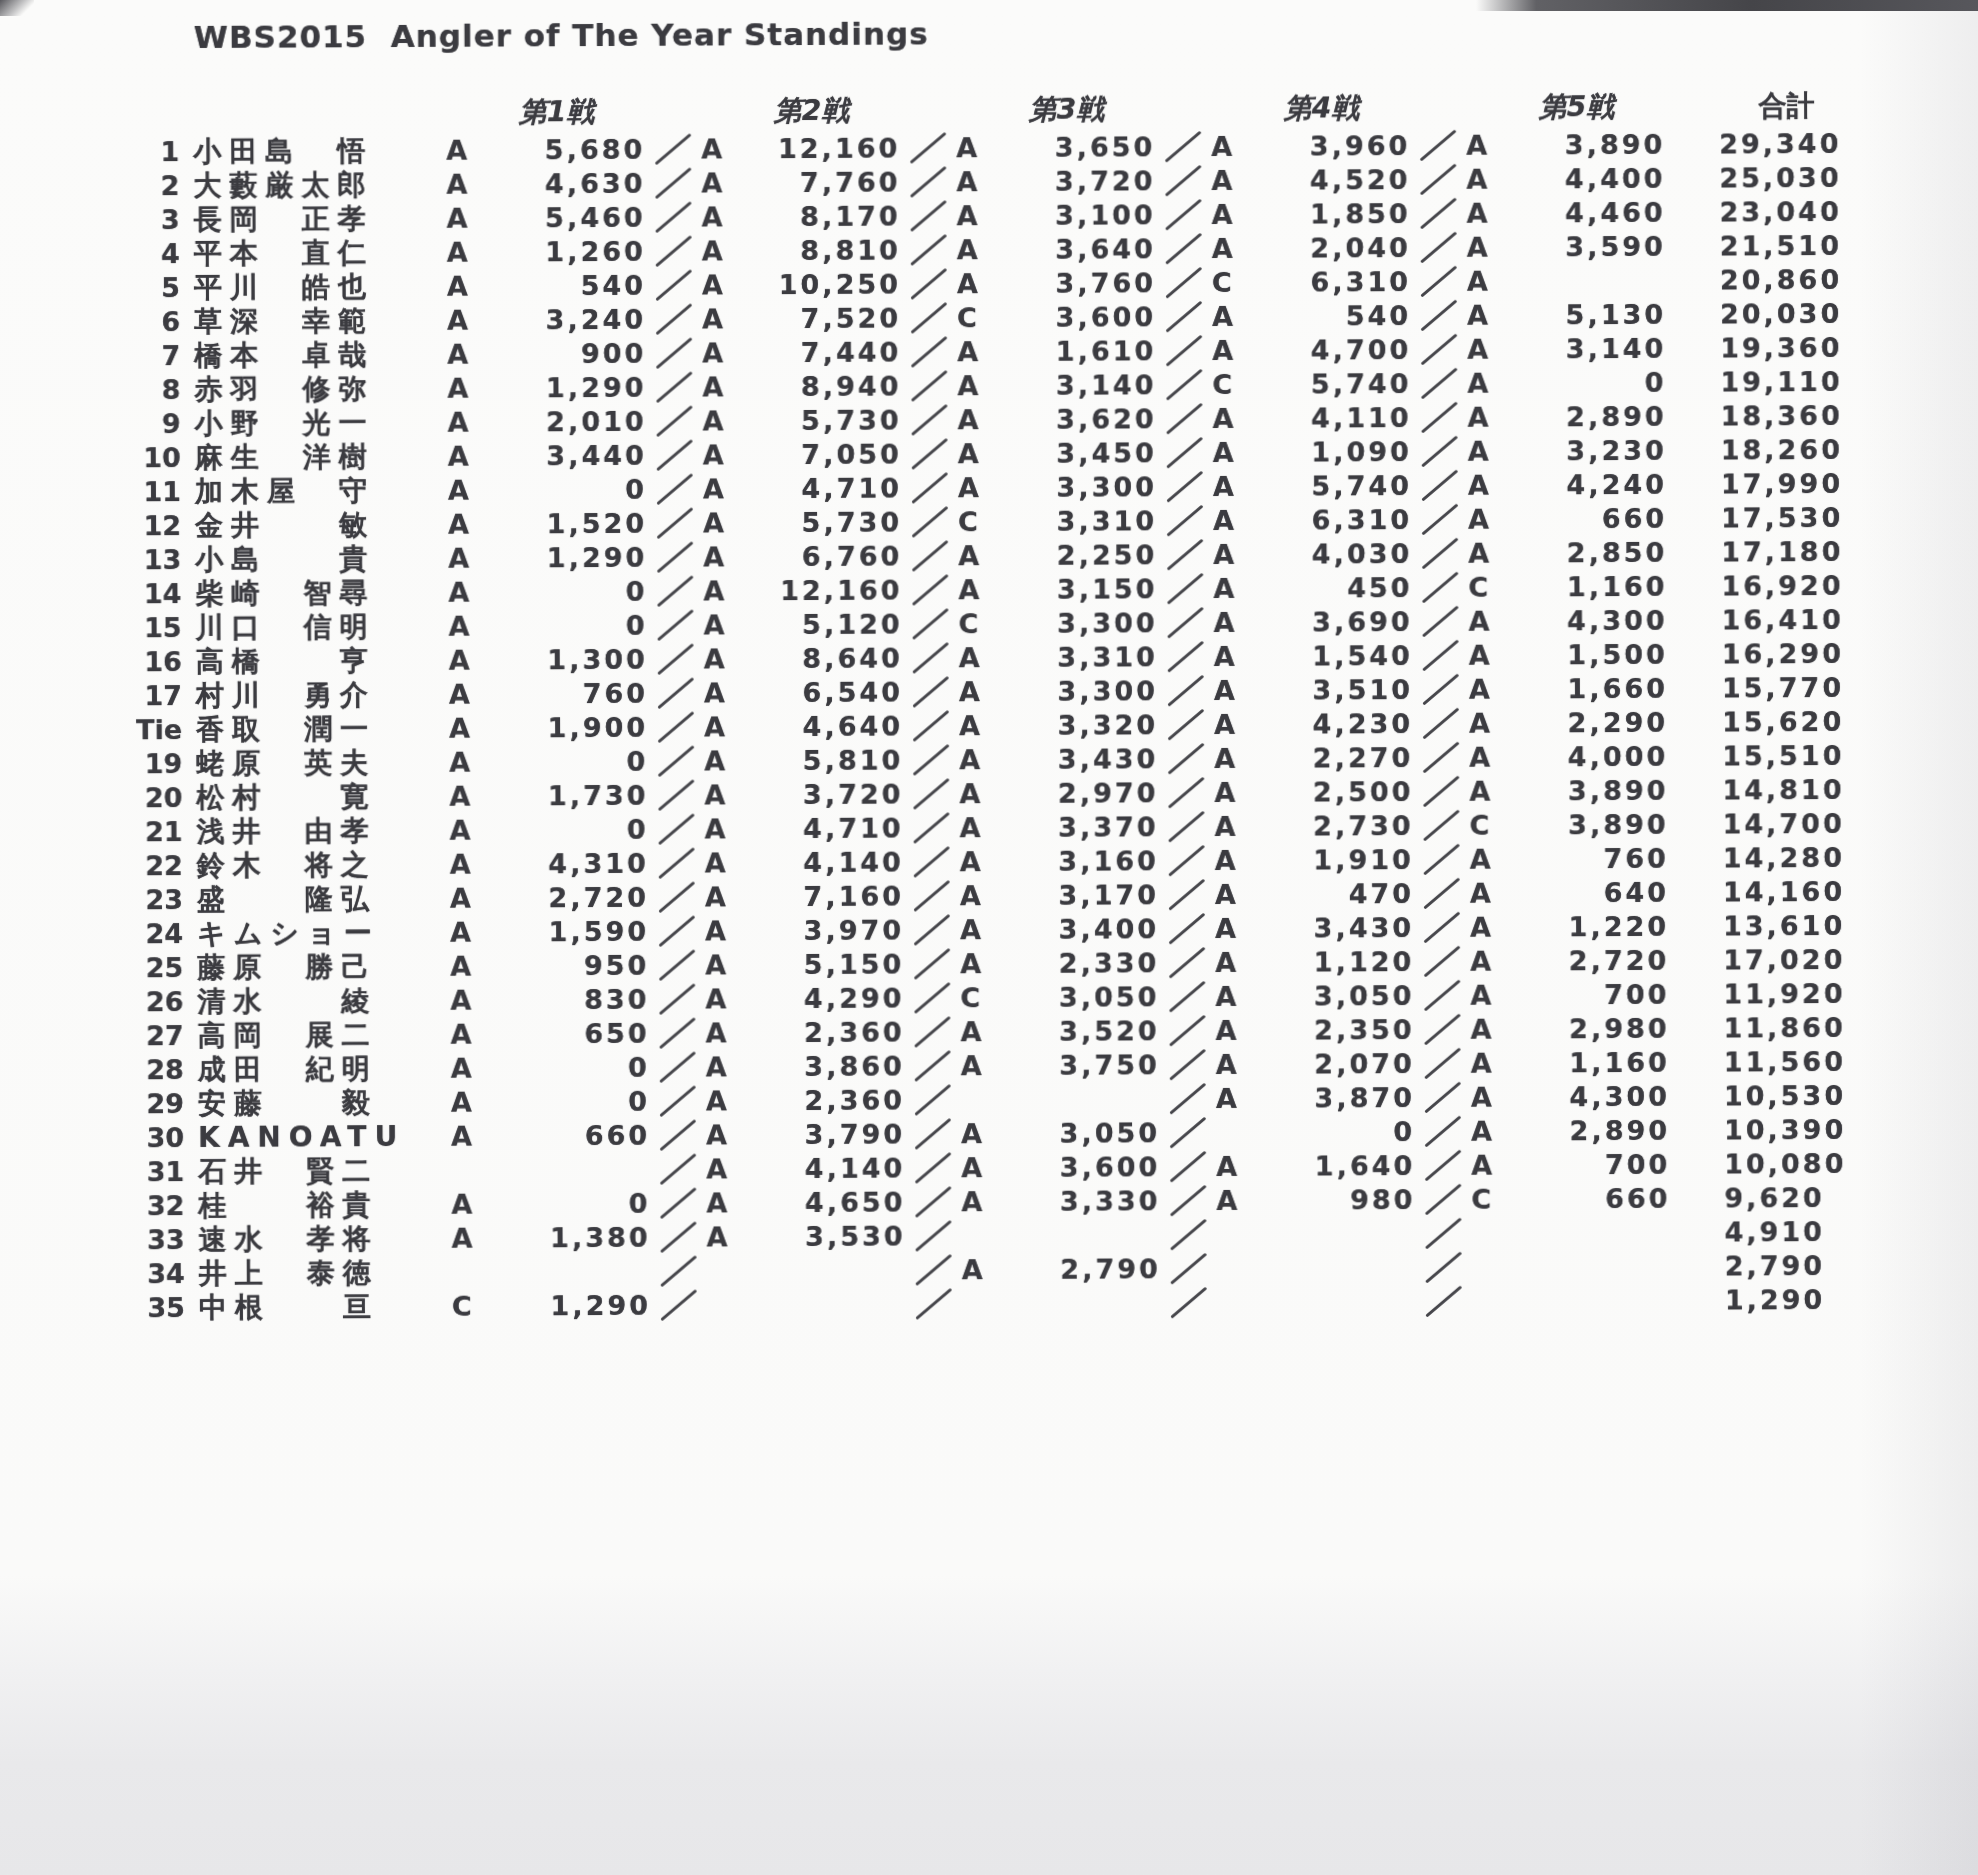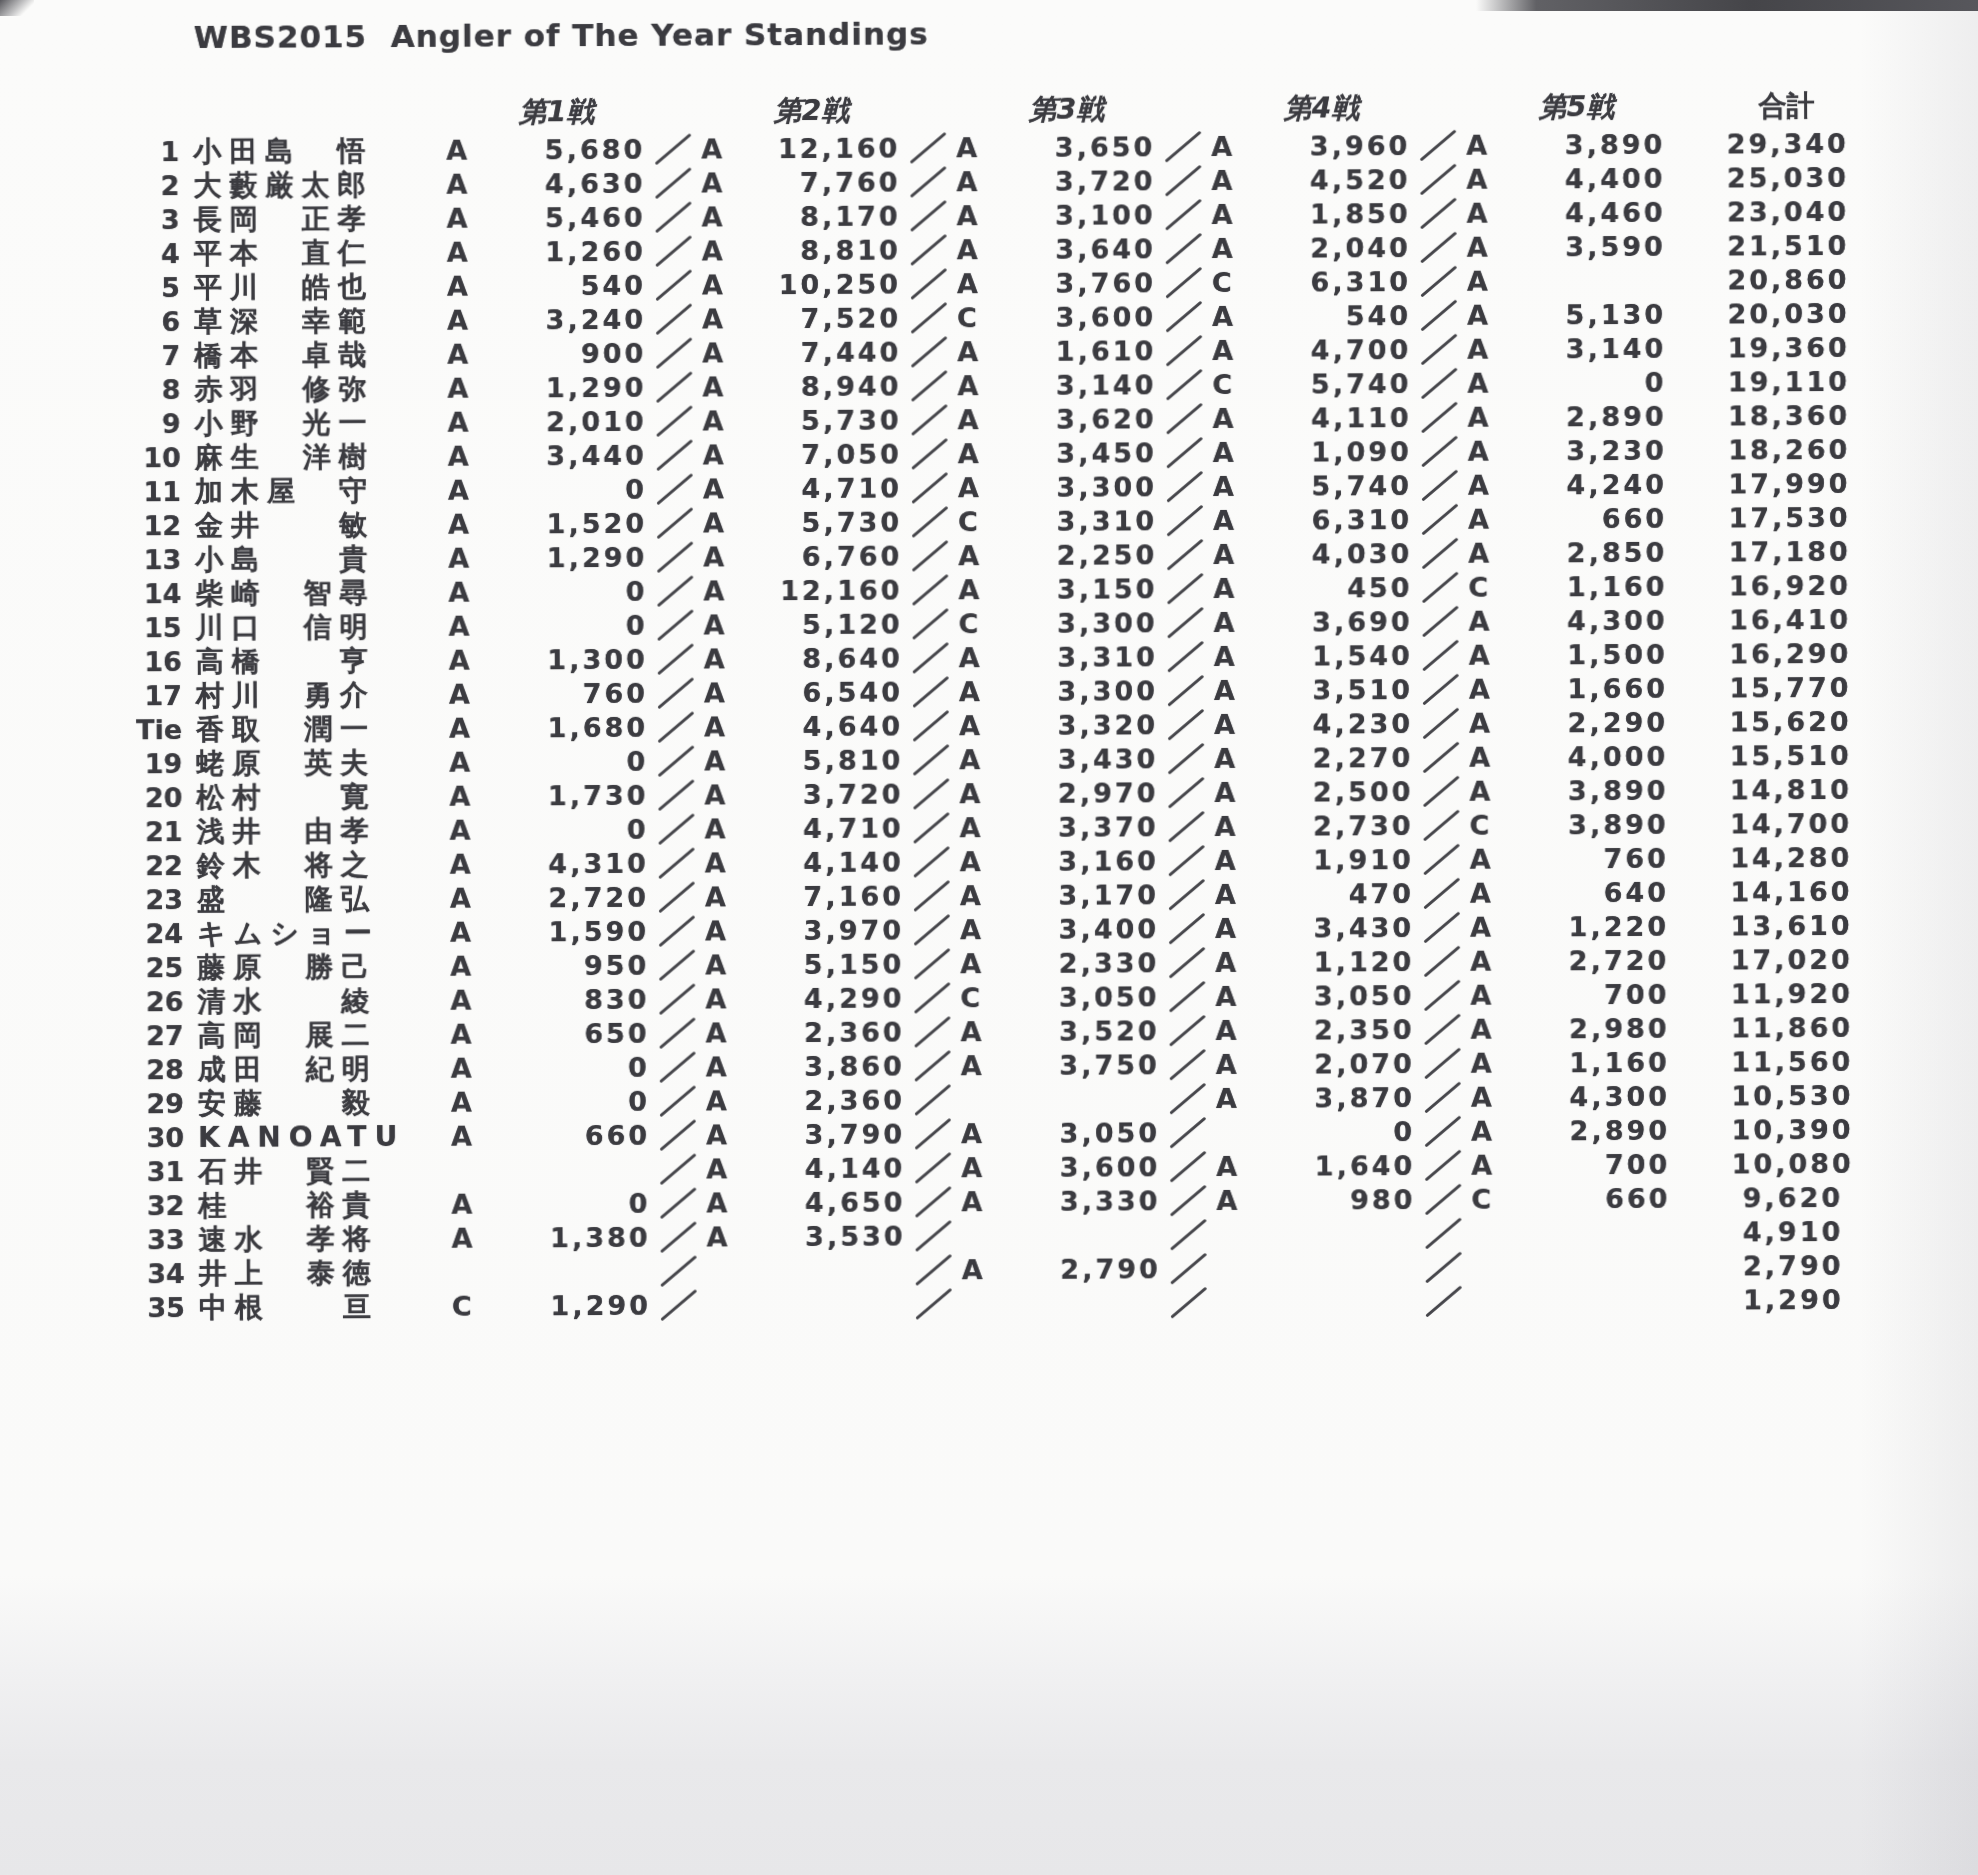--- a/index.html
+++ b/index.html
@@ -52,21 +52,21 @@
   .name{width:251px;margin-left:14px;white-space:pre;letter-spacing:8px;font-size:28px;}
   .round{width:255px;display:flex;}
   .letter{width:36px;padding-left:2px;text-align:left;}
   .value{flex:1;text-align:right;letter-spacing:3px;}
   .slash{width:54px;position:relative;height:34px;}
   .slash .line{
     display:none;position:absolute;left:5px;top:15.4px;width:46px;height:3.4px;
     background:#46464b;border-radius:1.5px;transform:rotate(-40deg);
   }
   .slash.show .line{display:block;}
-  .total{width:137px;text-align:center;letter-spacing:3px;}
+  .total{width:137px;text-align:left;letter-spacing:3px;}
 </style>
 </head>
 <body>
 
 <div class="paper"></div>
 <div class="paper-right-shade"></div>
 <div class="scan-strip-top-right"></div>
 <div class="scan-mark-top-left"></div>
 
 <div class="content">
@@ -727,21 +727,21 @@
       <span class="value">1,660</span>
       <span class="slash"></span>
     </span>
     <span class="total">15,770</span>
   </div>
         <div class="row">
     <span class="rank">Tie</span>
     <span class="name">香取　潤一</span>
     <span class="round">
       <span class="letter">A</span>
-      <span class="value">1,680</span>
+      <span class="value">1,900</span>
       <span class="slash show">
               <i class="line"></i>
             </span>
     </span>
     <span class="round">
       <span class="letter">A</span>
       <span class="value">4,640</span>
       <span class="slash show">
               <i class="line"></i>
             </span>

